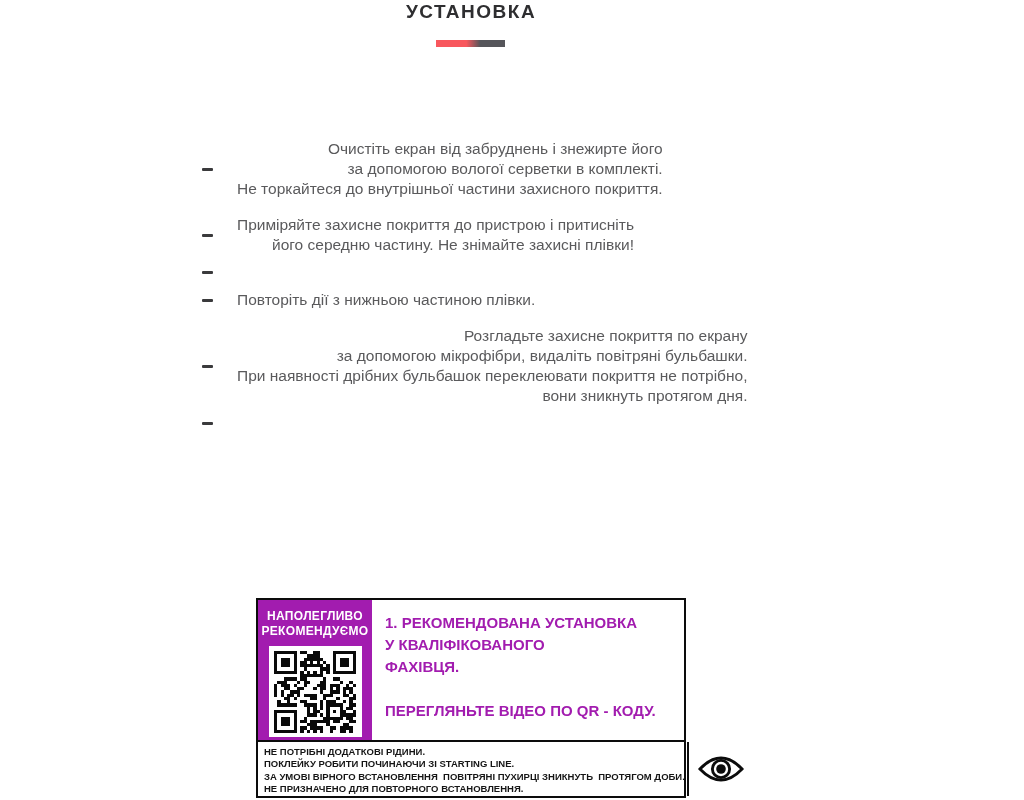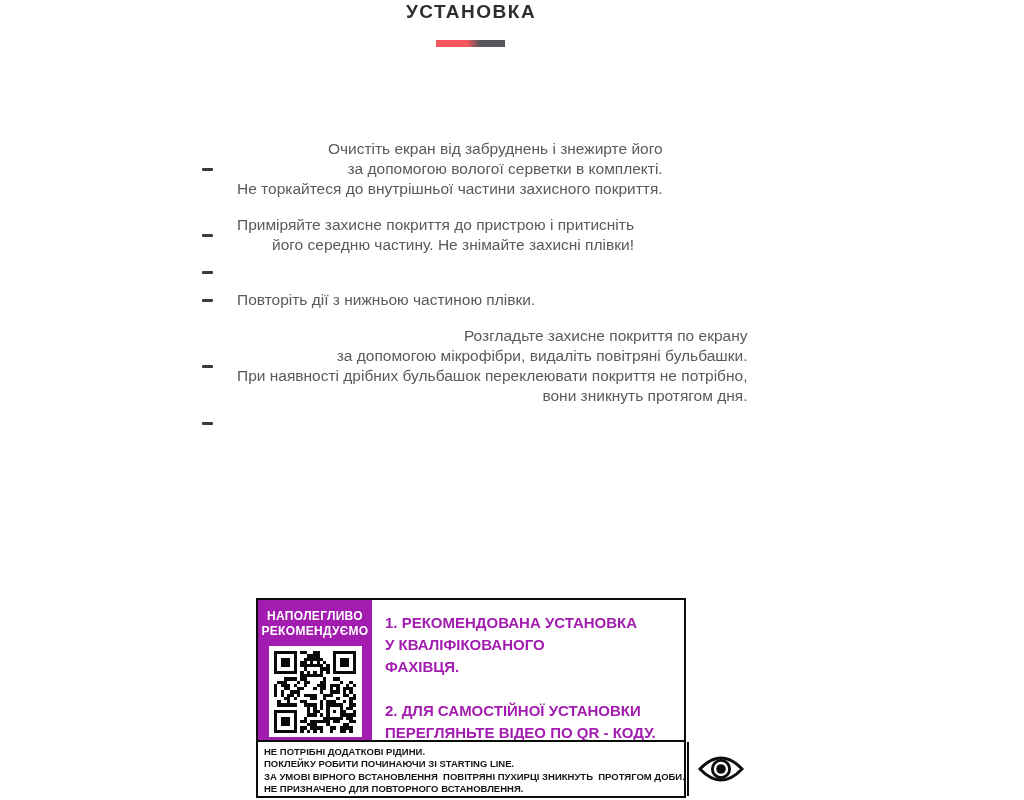--- a/index.html
+++ b/index.html
@@ -474,21 +474,21 @@
                 <rect x="23" y="24" width="1" height="1"></rect>
               </g>
             </svg>
         </div>
       </div>
       <div class="rb-right" id="rb-items">
           <div class="rb-item">
             <span class=""><span>1. РЕКОМЕНДОВАНА УСТАНОВКА</span><span>У КВАЛІФІКОВАНОГО</span><span>ФАХІВЦЯ.</span></span>
           </div>
           <div class="rb-item">
-            <span class=""><span>2. ДЛЯ САМОСТІЙНОЇ УСТАНОВКИ</span><span>ПЕРЕГЛЯНЬТЕ ВІДЕО ПО QR - КОДУ.</span></span>
+            <span class=""><span>ПЕРЕГЛЯНЬТЕ ВІДЕО ПО QR - КОДУ.</span></span>
           </div>
         </div>
     </div>
     <div class="rb-bottom">
       <div class="rb-notes" id="rb-notes">
           <span>НЕ ПОТРІБНІ ДОДАТКОВІ РІДИНИ.</span>
           <span>ПОКЛЕЙКУ РОБИТИ ПОЧИНАЮЧИ ЗІ STARTING LINE.</span>
           <span>ЗА УМОВІ ВІРНОГО ВСТАНОВЛЕННЯ  ПОВІТРЯНІ ПУХИРЦІ ЗНИКНУТЬ  ПРОТЯГОМ ДОБИ.</span>
           <span>НЕ ПРИЗНАЧЕНО ДЛЯ ПОВТОРНОГО ВСТАНОВЛЕННЯ.</span>
         </div>

